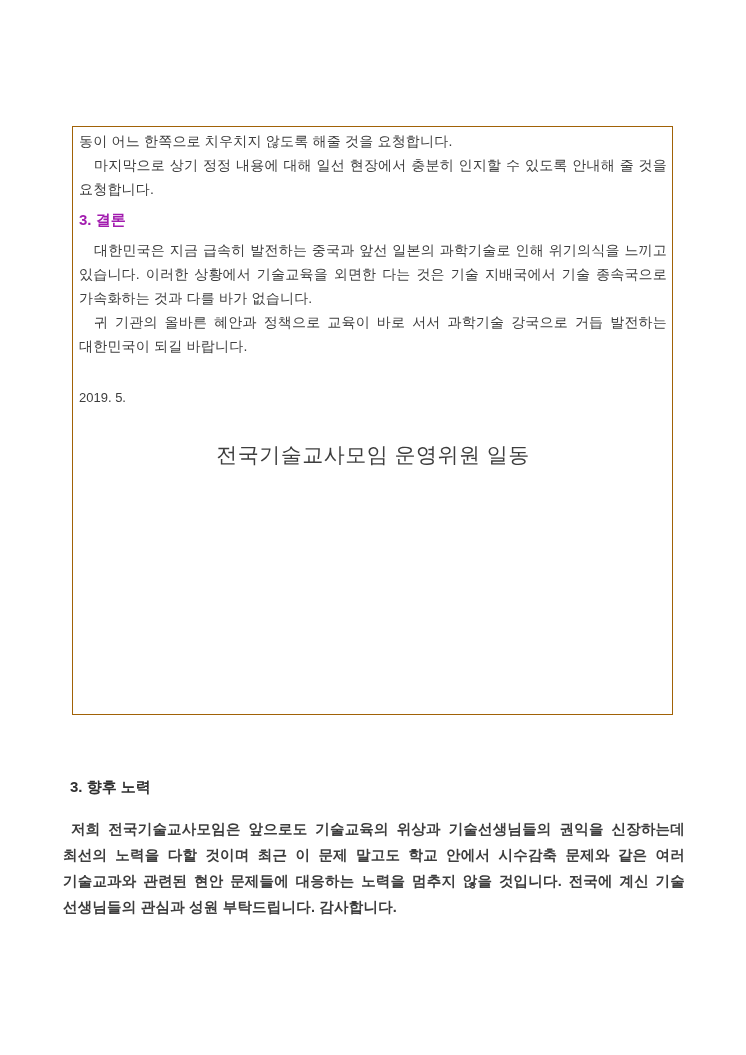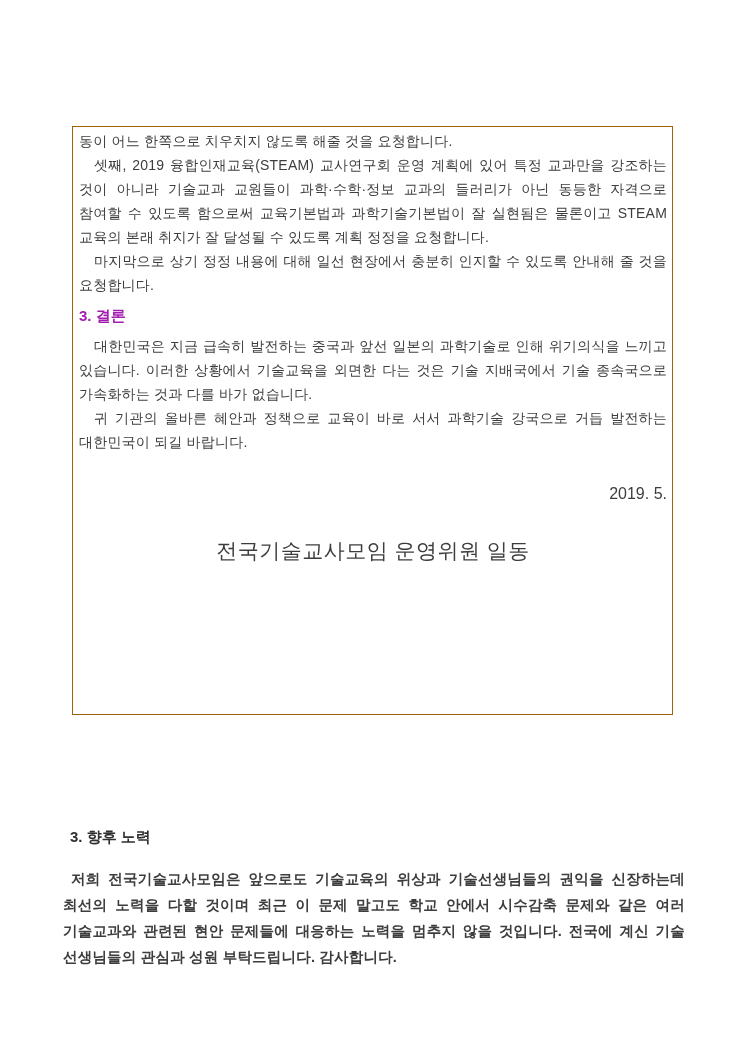--- a/index.html
+++ b/index.html
@@ -40,36 +40,36 @@
   }
   .conclusion-heading {
     margin: 7px 0 6px 0;
     font-size: 15px;
     font-weight: bold;
     line-height: 24px;
     color: #a21caf;
   }
   .date-line {
     margin: 28px 0 0 0;
-    text-align: right;
-    font-size: 16px;
+    text-align: left;
+    font-size: 13px;
     line-height: 24px;
   }
   .signature-line {
     margin: 32px 0 0 0;
     text-align: center;
     font-size: 21px;
     line-height: 26px;
     letter-spacing: 0.5px;
   }
   
   .bottom-section {
     position: absolute;
     left: 63px;
-    top: 825px;
+    top: 775px;
     width: 622px;
   }
   .bottom-heading {
     margin: 0 0 0 7px;
     font-size: 15px;
     font-weight: bold;
     line-height: 24px;
     color: #2f2f2f;
   }
   .bottom-paragraph {
@@ -83,21 +83,20 @@
     font-weight: bold;
   }
 </style>
 </head>
 <body>
 
 <div class="page">
 
   <div class="letter-box">
     <p class="para">동이 어느 한쪽으로 치우치지 않도록 해줄 것을 요청합니다.</p>
-    <p class="para indent">셋째, 2019 융합인재교육(STEAM) 교사연구회 운영 계획에 있어 특정 교과만을 강조하는 것이 아니라 기술교과 교원들이 과학·수학·정보 교과의 들러리가 아닌 동등한 자격으로 참여할 수 있도록 함으로써 교육기본법과 과학기술기본법이 잘 실현됨은 물론이고 STEAM 교육의 본래 취지가 잘 달성될 수 있도록 계획 정정을 요청합니다.</p>
     <p class="para indent">마지막으로 상기 정정 내용에 대해 일선 현장에서 충분히 인지할 수 있도록 안내해 줄 것을 요청합니다.</p>
 
     <h3 class="conclusion-heading">3. 결론</h3>
 
     <p class="para indent">대한민국은 지금 급속히 발전하는 중국과 앞선 일본의 과학기술로 인해 위기의식을 느끼고 있습니다. 이러한 상황에서 기술교육을 외면한 다는 것은 기술 지배국에서 기술 종속국으로 가속화하는 것과 다를 바가 없습니다.</p>
     <p class="para indent">귀 기관의 올바른 혜안과 정책으로 교육이 바로 서서 과학기술 강국으로 거듭 발전하는 대한민국이 되길 바랍니다.</p>
 
     <p class="date-line">2019. 5.</p>
     <p class="signature-line">전국기술교사모임 운영위원 일동</p>
   </div>

